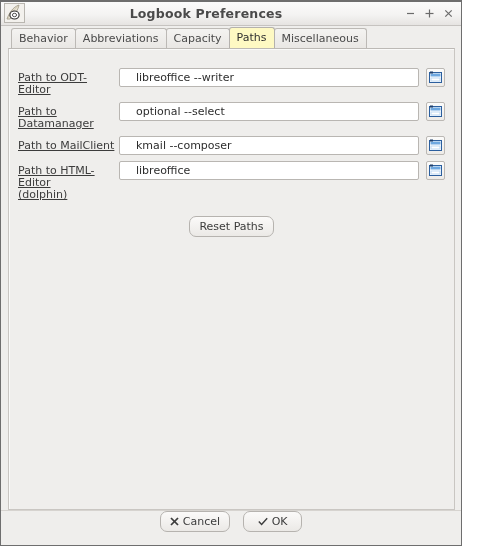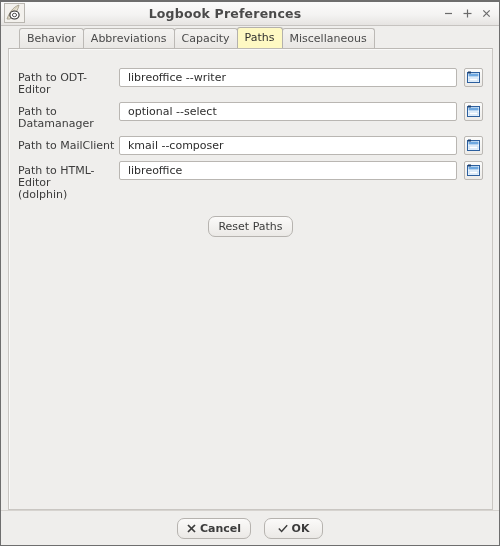--- a/index.html
+++ b/index.html
@@ -9,21 +9,21 @@
   }
   body {
     font-family: "DejaVu Sans", "Liberation Sans", sans-serif;
     font-size: 11px;
     color: #3c3c3c;
     -webkit-font-smoothing: antialiased;
   }
 
   .window {
     position: relative;
-    width: 500px;
+    width: 462px;
     height: 546px;
     box-sizing: border-box;
     background: #efeeec;
     border: 1px solid #6e6e6e;
     border-top: 2px solid #6e6e6e;
     overflow: hidden;
     display: flex;
     flex-direction: column;
   }
 
@@ -85,21 +85,21 @@
     border: 1px solid transparent;
     box-sizing: border-box;
   }
   .win-btn svg { display: block; }
 
   
   .tabstrip {
     position: relative;
     flex: 0 0 22px;
     height: 22px;
-    padding-left: 18px;
+    padding-left: 10px;
     display: flex;
     align-items: flex-end;
     background: #efeeec;
     z-index: 3;
   }
   .tab {
     position: relative;
     height: 20px;
     line-height: 19px;
     padding: 0 7px;
@@ -150,32 +150,33 @@
     margin-bottom: 6px;
   }
   .row-label {
     width: 101px;
     flex: 0 0 101px;
     font-size: 11px;
     color: #3c3c3c;
     line-height: 12px;
     padding-top: 4px;
     white-space: pre-line;
+    text-decoration: underline;
   }
   .field {
     flex: 1 1 auto;
     height: 19px;
     box-sizing: border-box;
     background: #ffffff;
     border: 1px solid #b9b6b2;
     border-radius: 2px;
     font-size: 11px;
     color: #2d2d2d;
     line-height: 17px;
-    padding: 0 8px;
+    padding: 0 16px;
     overflow: hidden;
     white-space: nowrap;
   }
   .browse-btn {
     flex: 0 0 19px;
     width: 19px;
     height: 19px;
     margin-left: 7px;
     box-sizing: border-box;
     background: linear-gradient(to bottom, #fcfcfb, #edebe8);
@@ -203,26 +204,25 @@
     line-height: 13px;
     white-space: nowrap;
     box-sizing: border-box;
   }
 
   
   .buttonbar {
     flex: 0 0 34px;
     height: 34px;
     display: flex;
-    align-items: center;
+    align-items: flex-start;
     justify-content: center;
     gap: 13px;
     background: #efeeec;
     border-top: 1px solid #d6d3cf;
-    font-weight: bold;
   }
   .dlg-btn {
     min-width: 59px;
     display: inline-flex;
     align-items: center;
     justify-content: center;
     gap: 4px;
     padding: 3px 9px;
   }
   .dlg-btn .glyph {

